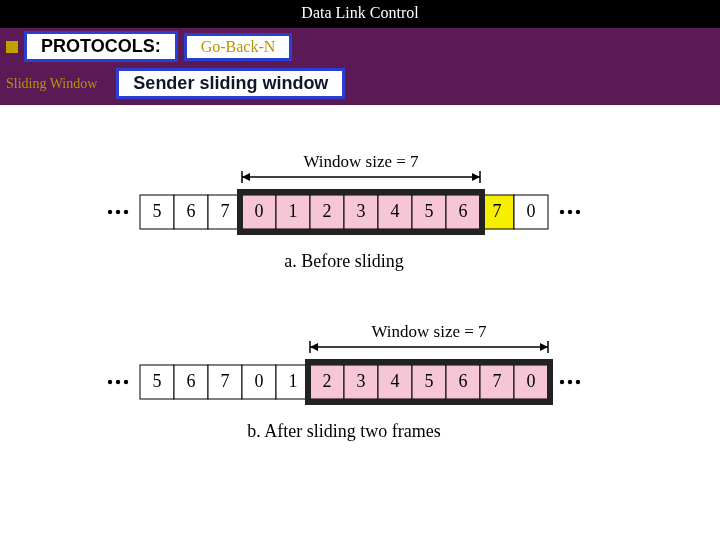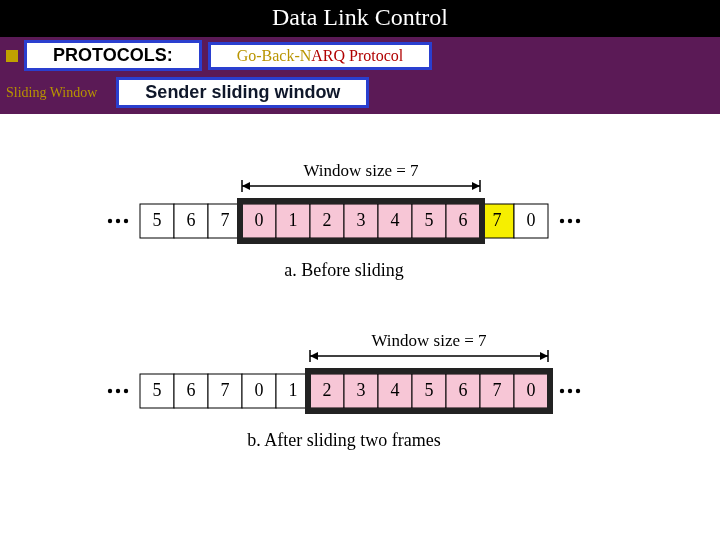--- a/index.html
+++ b/index.html
@@ -1,22 +1,22 @@
 <!DOCTYPE html>
 <html><head>
 <meta charset="utf-8">
 <style>
   * { box-sizing: border-box; margin: 0; padding: 0; }
   body { width: 720px; height: 540px; background: #fff; font-family: Arial, sans-serif; }
   .header-bar { background: #000; border-bottom: 2px solid #000; }
   .title-row { text-align: center; padding: 4px 0; }
-  .title-text { color: #fff; font-size: 24px; font-family: Georgia, serif; }
+  .title-text { color: #fff; font-size: 16px; font-family: Georgia, serif; }
   .tagrow { background: #5b1a56; padding: 3px 6px; display: flex; align-items: center; gap: 6px; }
   .bullet { width: 12px; height: 12px; background: #c0a000; display: inline-block; }
-  .chip { border: 3px solid #2a3fcf; background: #fff; padding: 2px 26px; font-size: 18px; font-weight: bold; display: inline-flex; align-items: center; }
+  .chip { border: 3px solid #2a3fcf; background: #fff; padding: 2px 14px; font-size: 18px; font-weight: bold; display: inline-flex; align-items: center; }
   .chip.white { color: #000; }
   .chip-gbn { font-family: Georgia, serif; font-weight: normal; font-size: 16px; }
   .chip-gbn .g1 { color: #b89400; }
   .chip-gbn .g2 { color: #b00000; }
   .tagrow2 { background: #5b1a56; padding: 3px 6px 6px 6px; display: flex; align-items: center; gap: 6px; }
   .plain { color: #b89400; font-size: 14px; font-family: Georgia, serif; }
   .chip-ssw { color: #0f172a; font-weight: bold; margin-left: 13px; }
   .figure-area { padding: 30px 60px 0 60px; font-family: Georgia, serif; font-size: 18px; color: #000; }
   svg { display: block; margin: 0 auto; }
   .celltxt { font-family: Georgia, serif; font-size: 18px; text-anchor: middle; dominant-baseline: middle; }
@@ -30,21 +30,20 @@
   <div class="title-row">
     <span class="title-text">Data Link Control</span>
   </div>
 </div>
 
 <div class="tagrow">
   <span class="bullet"></span>
   <span class="chip white">PROTOCOLS:</span>
   <span class="chip chip-gbn">
     <span class="g1">Go-Back-N </span>
-    <span class="g2">ARQ Protocol</span>
   </span>
 </div>
 
 <div class="tagrow2">
   <span class="plain">Sliding Window</span>
   <span class="chip chip-ssw">Sender sliding window</span>
 </div>
 
 <div class="figure-area">
   <svg id="fig" width="600" height="400">

